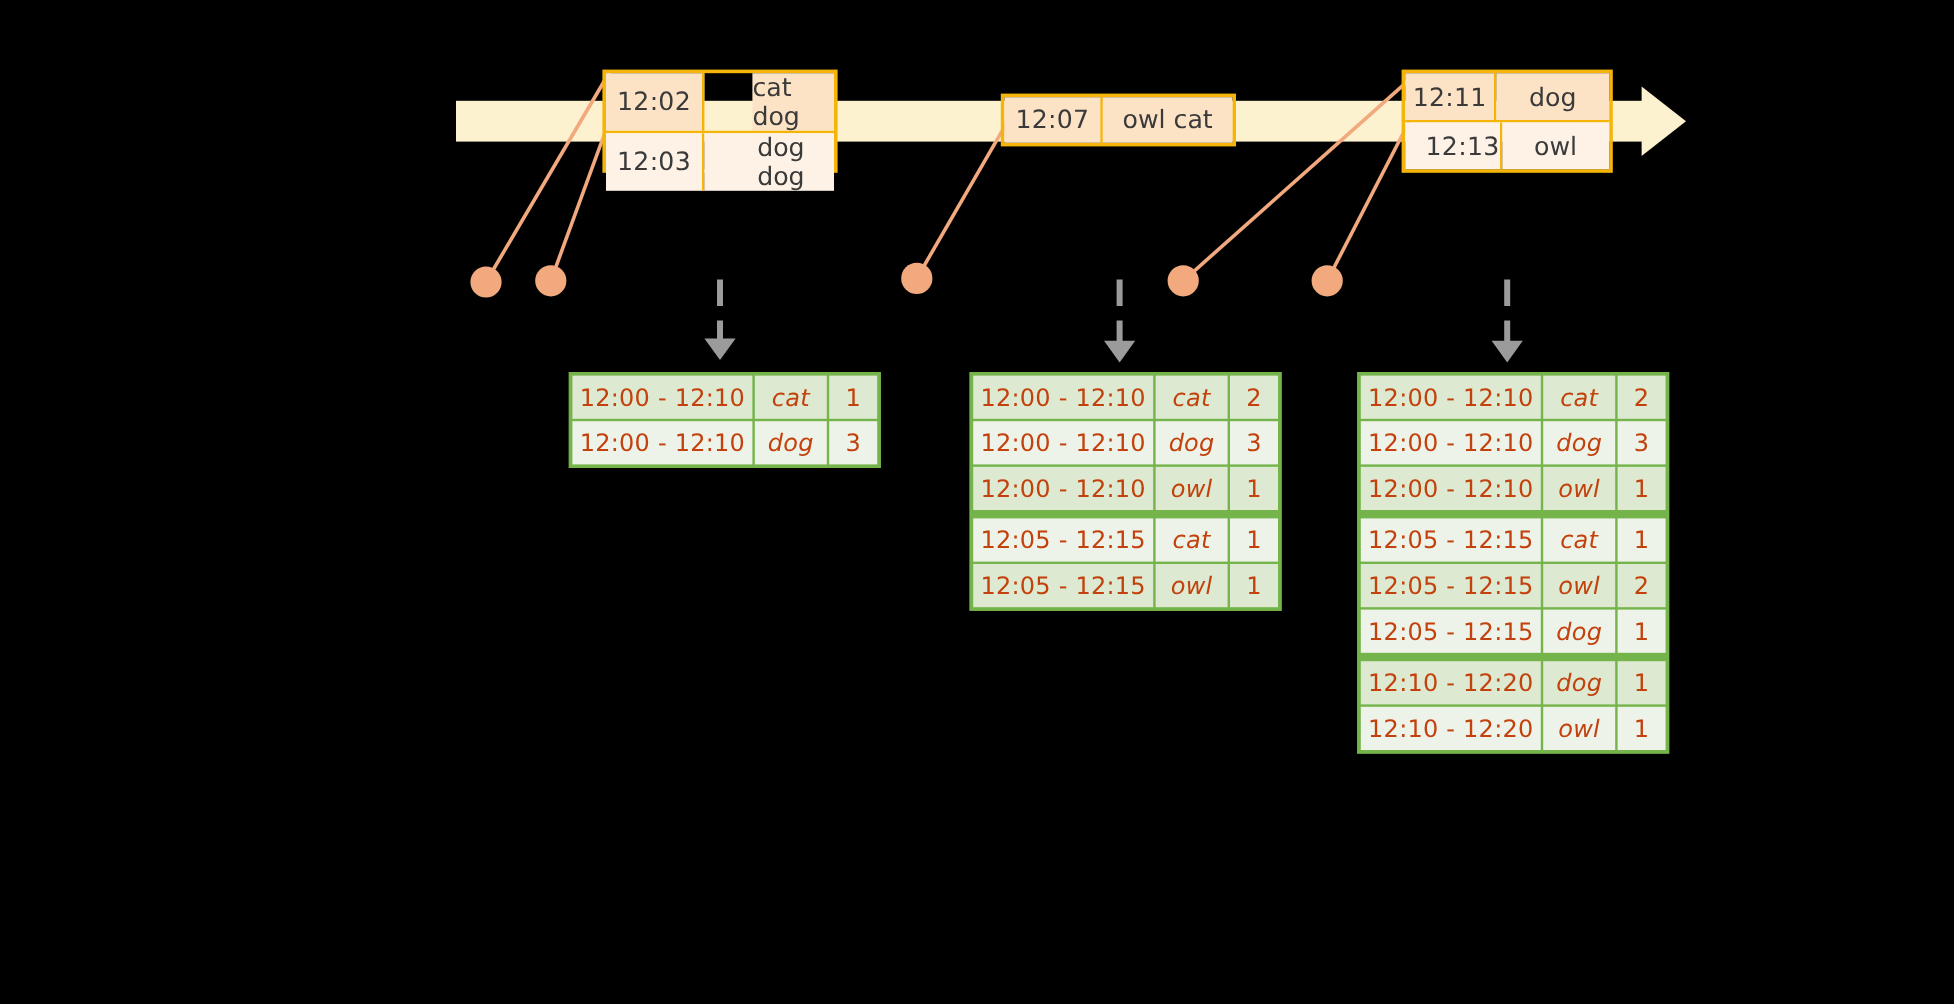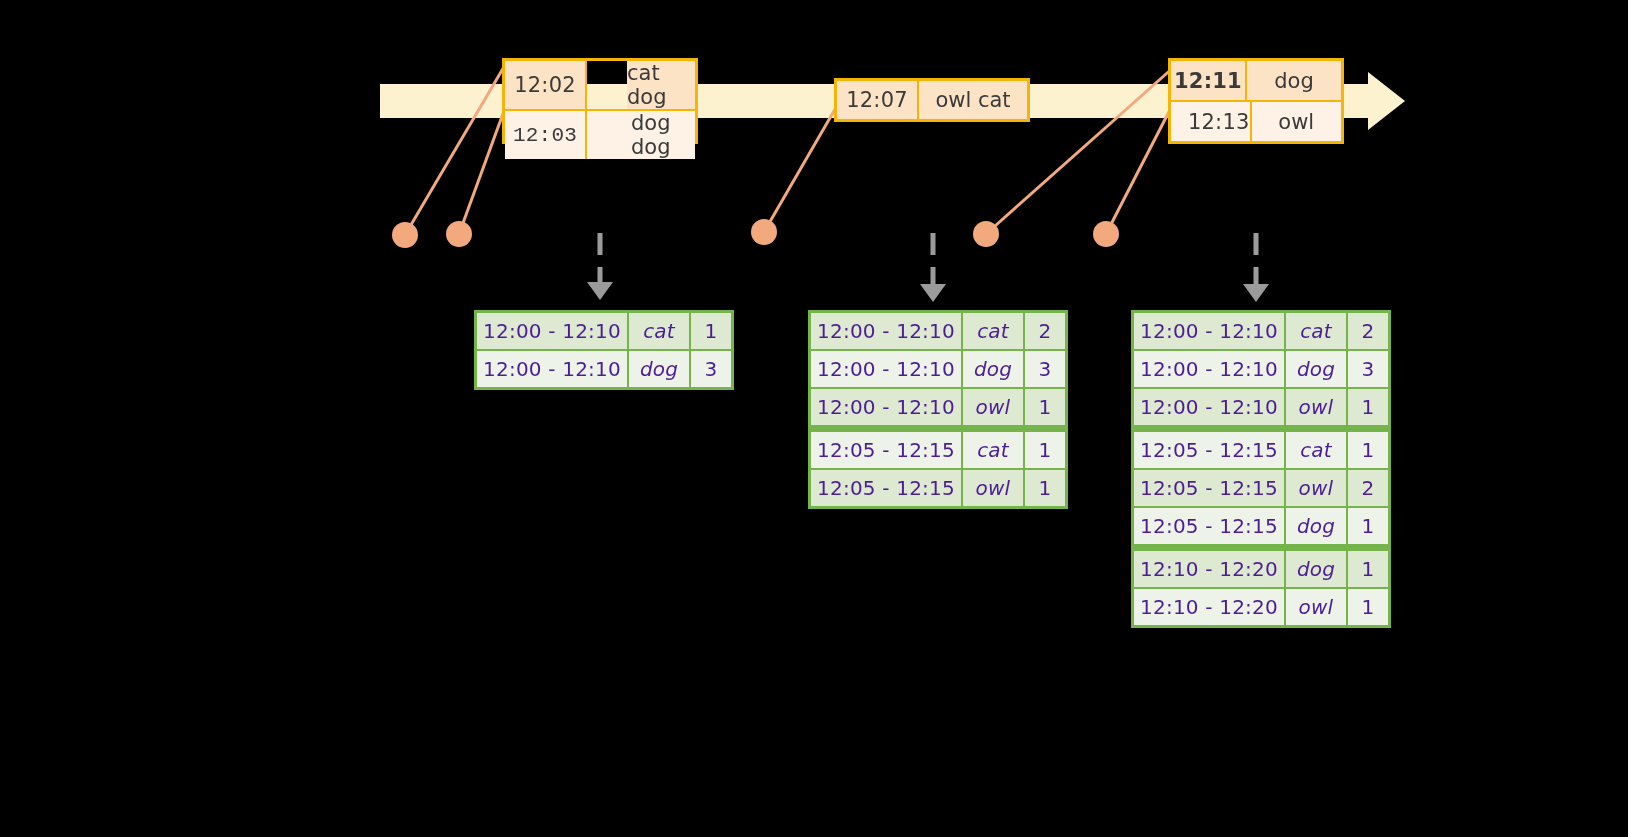--- a/index.html
+++ b/index.html
@@ -77,21 +77,21 @@
     display: flex;
     gap: 2px;
     height: 36px;
   }
   .res-cell {
     box-sizing: border-box;
     display: flex;
     align-items: center;
     justify-content: center;
     font-size: 20px;
-    color: #4c1d95;
+    color: #c2410c;
     letter-spacing: .2px;
   }
   .res-cell.win { flex: 0 0 150px; }
   .res-cell.key { flex: 0 0 60px; font-style: italic; }
   .res-cell.cnt { flex: 0 0 40px; }
   .g-a { background: #dde9d0; }
   .g-b { background: #eef3e9; }
   .grp-sep { height: 3px; background: #74b44a; margin: 0; }
 
   
@@ -138,35 +138,35 @@
         <polygon points="1243,284 1269,284 1256,302" fill="#9b9b9b"></polygon>
       </g>
   </svg>
 
   <div class="event-box" style="left:502px; top:58px; width:196px; height:86px;">
     <div class="event-row">
       <div class="event-time tone-a" style="flex:0 0 82px;">12:02</div>
       <div class="event-words tone-a" style="flex:1 1 auto;margin-left:40px;">cat dog</div>
     </div>
     <div class="event-row">
-      <div class="event-time tone-b" style="flex:0 0 82px;font-family:Liberation Mono, monospace;">12:03</div>
+      <div class="event-time tone-b" style="flex:0 0 82px;">12:03</div>
       <div class="event-words tone-b" style="flex:1 1 auto;padding-left:44px;">dog dog</div>
     </div>
   </div>
 
   <div class="event-box" style="left:834px; top:78px; width:196px; height:44px;">
     <div class="event-row">
       <div class="event-time tone-a" style="flex:0 0 82px;">12:07</div>
       <div class="event-words tone-a" style="flex:1 1 auto;">owl cat</div>
     </div>
   </div>
 
   <div class="event-box" style="left:1168px; top:58px; width:176px; height:86px;">
     <div class="event-row">
-      <div class="event-time tone-a" style="flex:0 0 76px;font-weight:bold;">12:11</div>
+      <div class="event-time tone-a" style="flex:0 0 76px;">12:11</div>
       <div class="event-words tone-a" style="flex:1 1 auto;">dog</div>
     </div>
     <div class="event-row">
       <div class="event-time tone-b" style="flex:0 0 76px;padding-left:17px;">12:13</div>
       <div class="event-words tone-b" style="flex:1 1 auto;">owl</div>
     </div>
   </div>
 
   <div class="result-table" id="res-0" style="left:474px; top:310px;">
       <div class="res-row">

